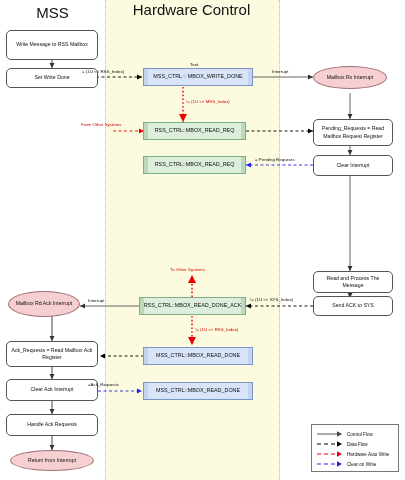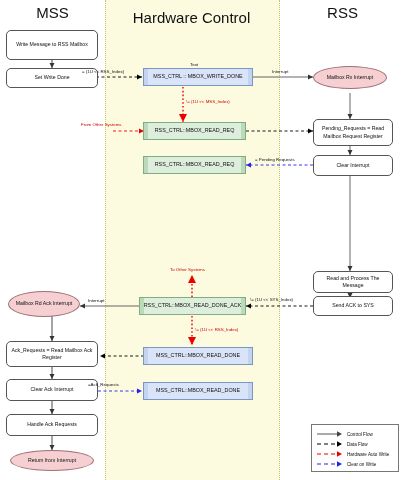--- a/index.html
+++ b/index.html
@@ -122,22 +122,21 @@
   }
 </style>
 </head>
 <body>
 
 <div id="canvas">
 
   <div class="lane" style="left:105px; width:175px;"></div>
 
   <div class="col-header" style="left:0px; top:4px; width:105px;">MSS</div>
-  <div class="col-header" style="left:105px; top:9px; width:173px;">Hardware Control</div>
-  <div class="col-header" style="left:280px; top:4px; width:125px;">RSS</div>
+  <div class="col-header" style="left:105px; top:1px; width:173px;">Hardware Control</div>
 
   <svg id="edges" viewBox="0 0 405 480">
     <defs>
       <marker id="ah-dark" markerWidth="7" markerHeight="7" refX="6" refY="3" orient="auto">
         <path d="M0,0 L6,3 L0,6 z" fill="#333333"></path>
       </marker>
       <marker id="ah-black" markerWidth="7" markerHeight="7" refX="6" refY="3" orient="auto">
         <path d="M0,0 L6,3 L0,6 z" fill="#000000"></path>
       </marker>
       <marker id="ah-red" markerWidth="7" markerHeight="7" refX="6" refY="3" orient="auto">

